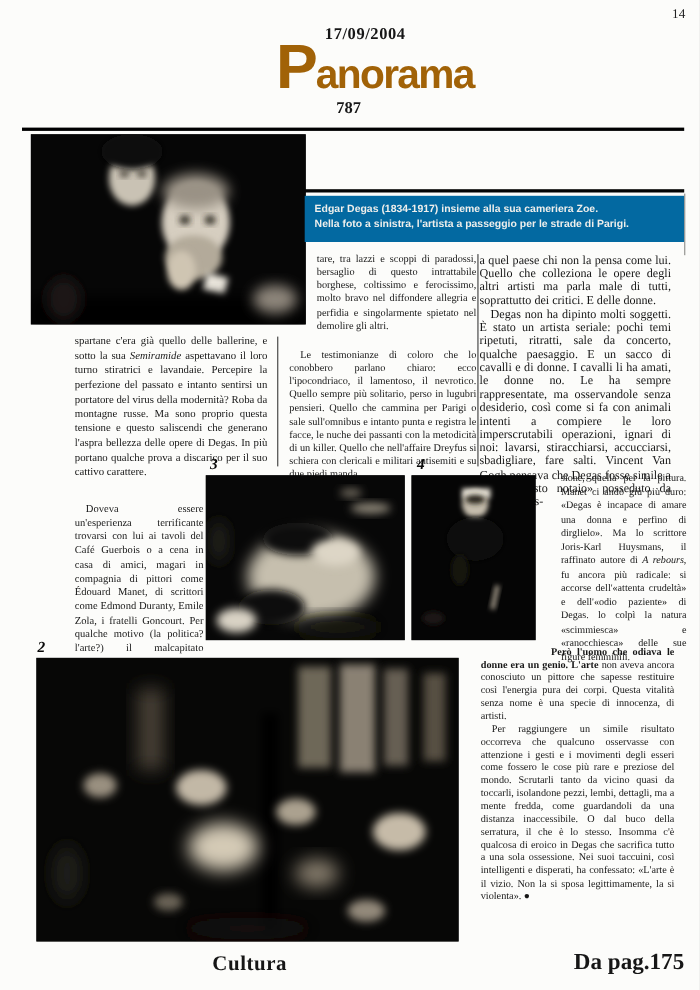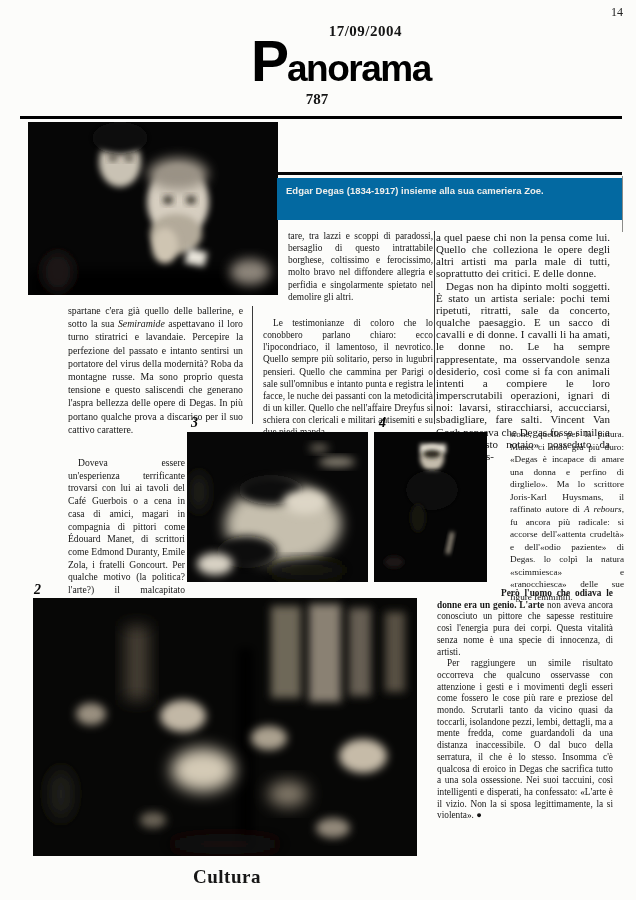--- a/index.html
+++ b/index.html
@@ -5,21 +5,21 @@
   html,body{margin:0;padding:0;background:#e8e8e6;}
   .page{
     position:relative;width:636px;height:900px;margin:0 auto;
     background:#fcfcfa;overflow:hidden;
     font-family:"Liberation Serif",serif;color:#161616;
   }
   .abs{position:absolute;}
   
   .pageno{font-size:12px;color:#222;}
   .date{font-size:15px;font-weight:bold;letter-spacing:.5px;text-align:center;}
-  .logo{font-family:"Liberation Sans",sans-serif;font-weight:bold;letter-spacing:-2px;color:#000000;white-space:nowrap;}
+  .logo{font-family:"Liberation Sans",sans-serif;font-weight:bold;letter-spacing:-2px;color:#a16207;white-space:nowrap;}
   .logo .p{font-size:57px;}
   .logo .rest{font-size:37px;letter-spacing:-1.5px;}
   .issue{font-size:15px;font-weight:bold;text-align:center;}
   .hrule{background:#000;}
   
   .cap-strip{background:#050505;}
   .cap-box{
     background:#0369a1;color:#efefec;
     font-family:"Liberation Sans",sans-serif;font-weight:bold;
     font-size:9.5px;line-height:13px;padding:6px 9px 0 9px;box-sizing:border-box;
@@ -46,21 +46,21 @@
   .footer-section{font-size:19px;font-weight:bold;text-align:center;letter-spacing:.5px;}
   .footer-frompage{font-size:21px;font-weight:bold;text-align:right;}
 </style>
 </head>
 <body>
 
 <div class="page">
 
   <div class="abs pageno" style="right:13px;top:5px;">14</div>
 
-  <div class="abs date" style="left:262px;top:23px;width:140px;text-align:right;">17/09/2004</div>
+  <div class="abs date" style="left:262px;top:23px;width:140px;">17/09/2004</div>
 
   <div class="abs logo" style="left:251px;top:28px;"><span class="p">P</span><span class="rest">anorama</span></div>
 
   <div class="abs issue" style="left:287px;top:91px;width:60px;">787</div>
 
   <div class="abs hrule" style="left:20px;top:116px;width:602px;height:3px;"></div>
 
   <div class="abs photo" style="left:28px;top:122px;width:250px;height:173px;">
     <svg width="250" height="173" viewBox="0 0 250 173">
       <defs>
@@ -85,20 +85,21 @@
       <rect x="158" y="128" width="20" height="16" fill="#e8e4da" transform="rotate(14 168 136)" filter="url(#b1)"></rect>
       <rect x="0" y="148" width="250" height="30" fill="#030303" filter="url(#b2)"></rect>
       <ellipse cx="222" cy="150" rx="20" ry="13" fill="#8d857a" filter="url(#b2)"></ellipse>
       <ellipse cx="30" cy="150" rx="16" ry="20" fill="#1a1813" filter="url(#b2)"></ellipse>
     </svg>
   </div>
 
   <div class="abs cap-strip" style="left:277px;top:172px;width:345px;height:3px;"></div>
   <div class="abs cap-box" style="left:277px;top:178px;width:345px;height:42px;">
     <div>Edgar Degas (1834-1917) insieme alla sua cameriera Zoe.</div>
+    <div>Nella foto a sinistra, l'artista a passeggio per le strade di Parigi.</div>
   </div>
   <div class="abs vrule" style="left:622px;top:176px;height:56px;background:#8b8b88;"></div>
 
   <div class="abs vrule" style="left:252px;top:306px;height:118px;"></div>
   <div class="abs vrule" style="left:434px;top:231px;height:193px;"></div>
 
   <div class="abs col col-la" style="left:68px;top:304px;">
       <p><span>spartane c'era già quello delle ballerine, e sotto la sua </span><span class="it">Semiramide</span><span> aspettavano il loro turno stiratrici e lavandaie. Percepire la perfezione del passato e intanto sentirsi un portatore del virus della modernità? Roba da montagne russe. Ma sono proprio questa tensione e questo saliscendi che generano l'aspra bellezza delle opere di Degas. In più portano qualche prova a discarico per il suo cattivo carattere.</span></p>
     </div>
 
@@ -198,14 +199,15 @@
       <ellipse cx="330" cy="158" rx="24" ry="17" fill="#c6bba8" filter="url(#b6)"></ellipse>
       <ellipse cx="300" cy="230" rx="17" ry="10" fill="#93897a" filter="url(#b6)"></ellipse>
       <ellipse cx="120" cy="222" rx="13" ry="8" fill="#6b6457" filter="url(#b6)"></ellipse>
       <ellipse cx="255" cy="196" rx="20" ry="13" fill="#857c6c" filter="url(#b7)"></ellipse>
       <ellipse cx="28" cy="196" rx="12" ry="26" fill="#23201a" filter="url(#b7)"></ellipse>
       <ellipse cx="192" cy="246" rx="60" ry="10" fill="#12100c" filter="url(#b7)"></ellipse>
     </svg>
   </div>
 
   <div class="abs footer-section" style="left:157px;top:866px;width:140px;">Cultura</div>
+  <div class="abs footer-frompage" style="left:480px;top:862px;width:142px;">Da pag.175</div>
 
 </div>
 
 </body></html>

